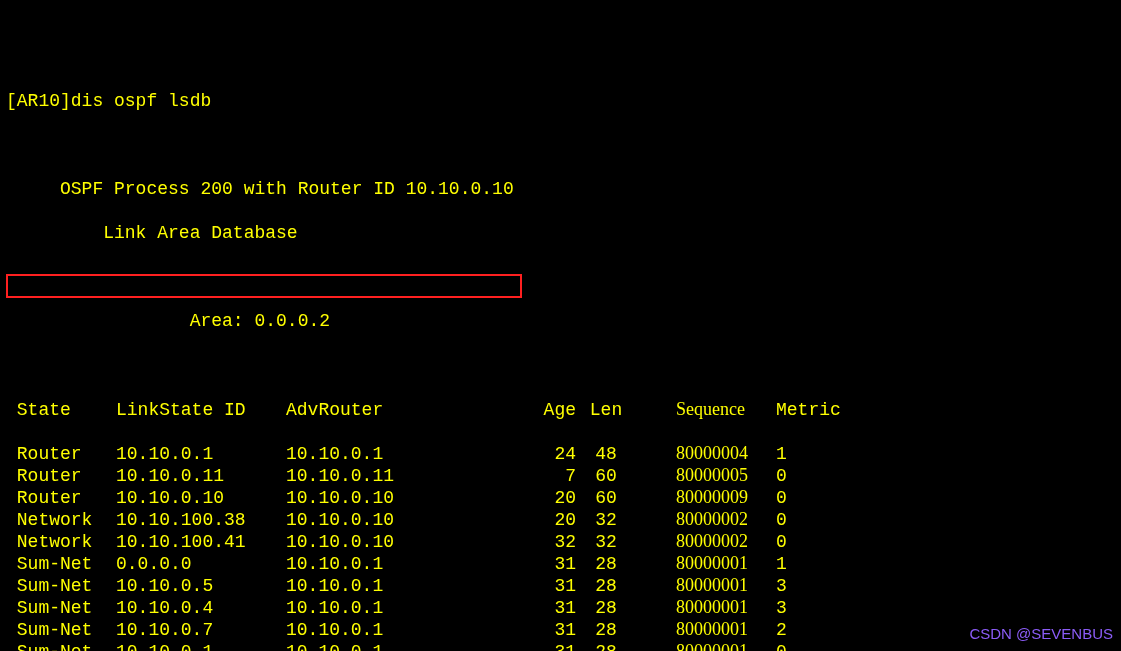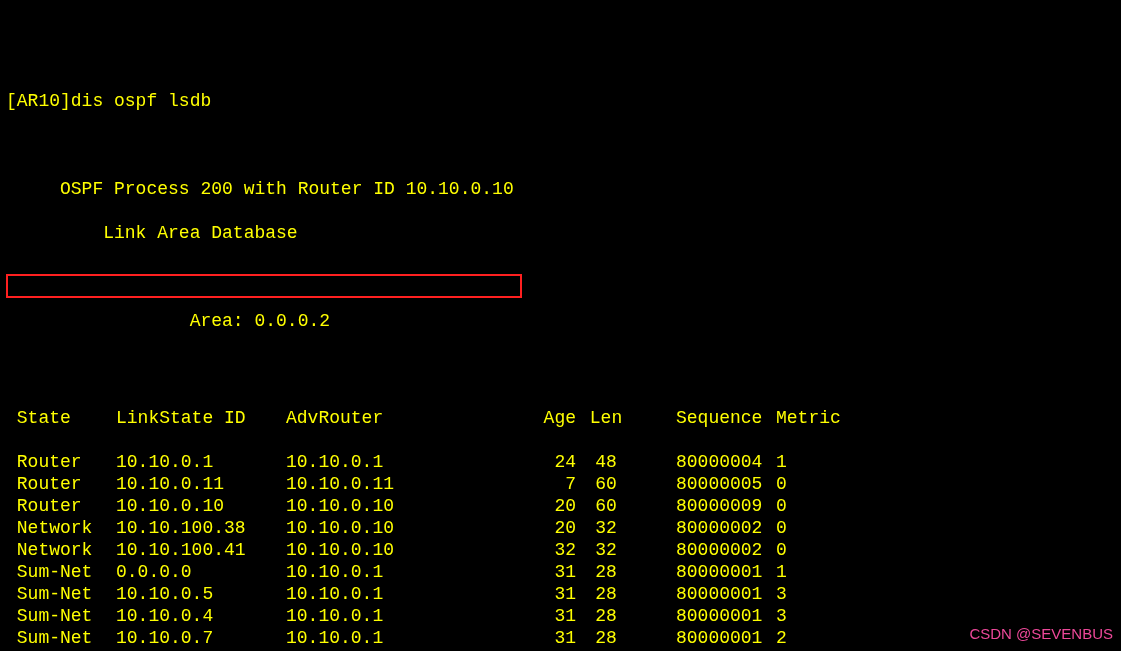--- a/index.html
+++ b/index.html
@@ -11,40 +11,40 @@
       line-height: 22px;
       padding: 2px 6px;
       width: 1121px;
       height: 651px;
       overflow: hidden;
       position: relative;
       white-space: pre;
     }
     .row { display: block; height: 22px; }
     .col-type { display: inline-block; width: 110px; }
-    .col-lsid { display: inline-block; width: 170px; margin-top: 9px; }
+    .col-lsid { display: inline-block; width: 170px; }
     .col-adv { display: inline-block; width: 220px; }
     .col-age { display: inline-block; width: 70px; text-align: right; }
     .col-len { display: inline-block; width: 60px; text-align: center; }
-    .col-seq { display: inline-block; width: 140px; padding-left: 40px; }
+    .col-seq { display: inline-block; width: 140px; padding-left: 40px; font-family: Liberation Serif, serif; }
     .col-met { display: inline-block; width: 90px; text-align: left; }
     .highlight-box {
       position: absolute;
       border: 2px solid #ff2020;
       pointer-events: none;
       left: 6px;
       top: 274px;
       width: 516px;
       height: 24px;
     }
     .watermark {
       position: absolute;
       right: 8px;
       bottom: 6px;
-      color: #ec4899;
+      color: #8b5cf6;
       font-size: 15px;
       font-family: Arial, sans-serif;
       margin-left: 28px;
     }
   </style>
 </head>
 <body>
 
 
 

